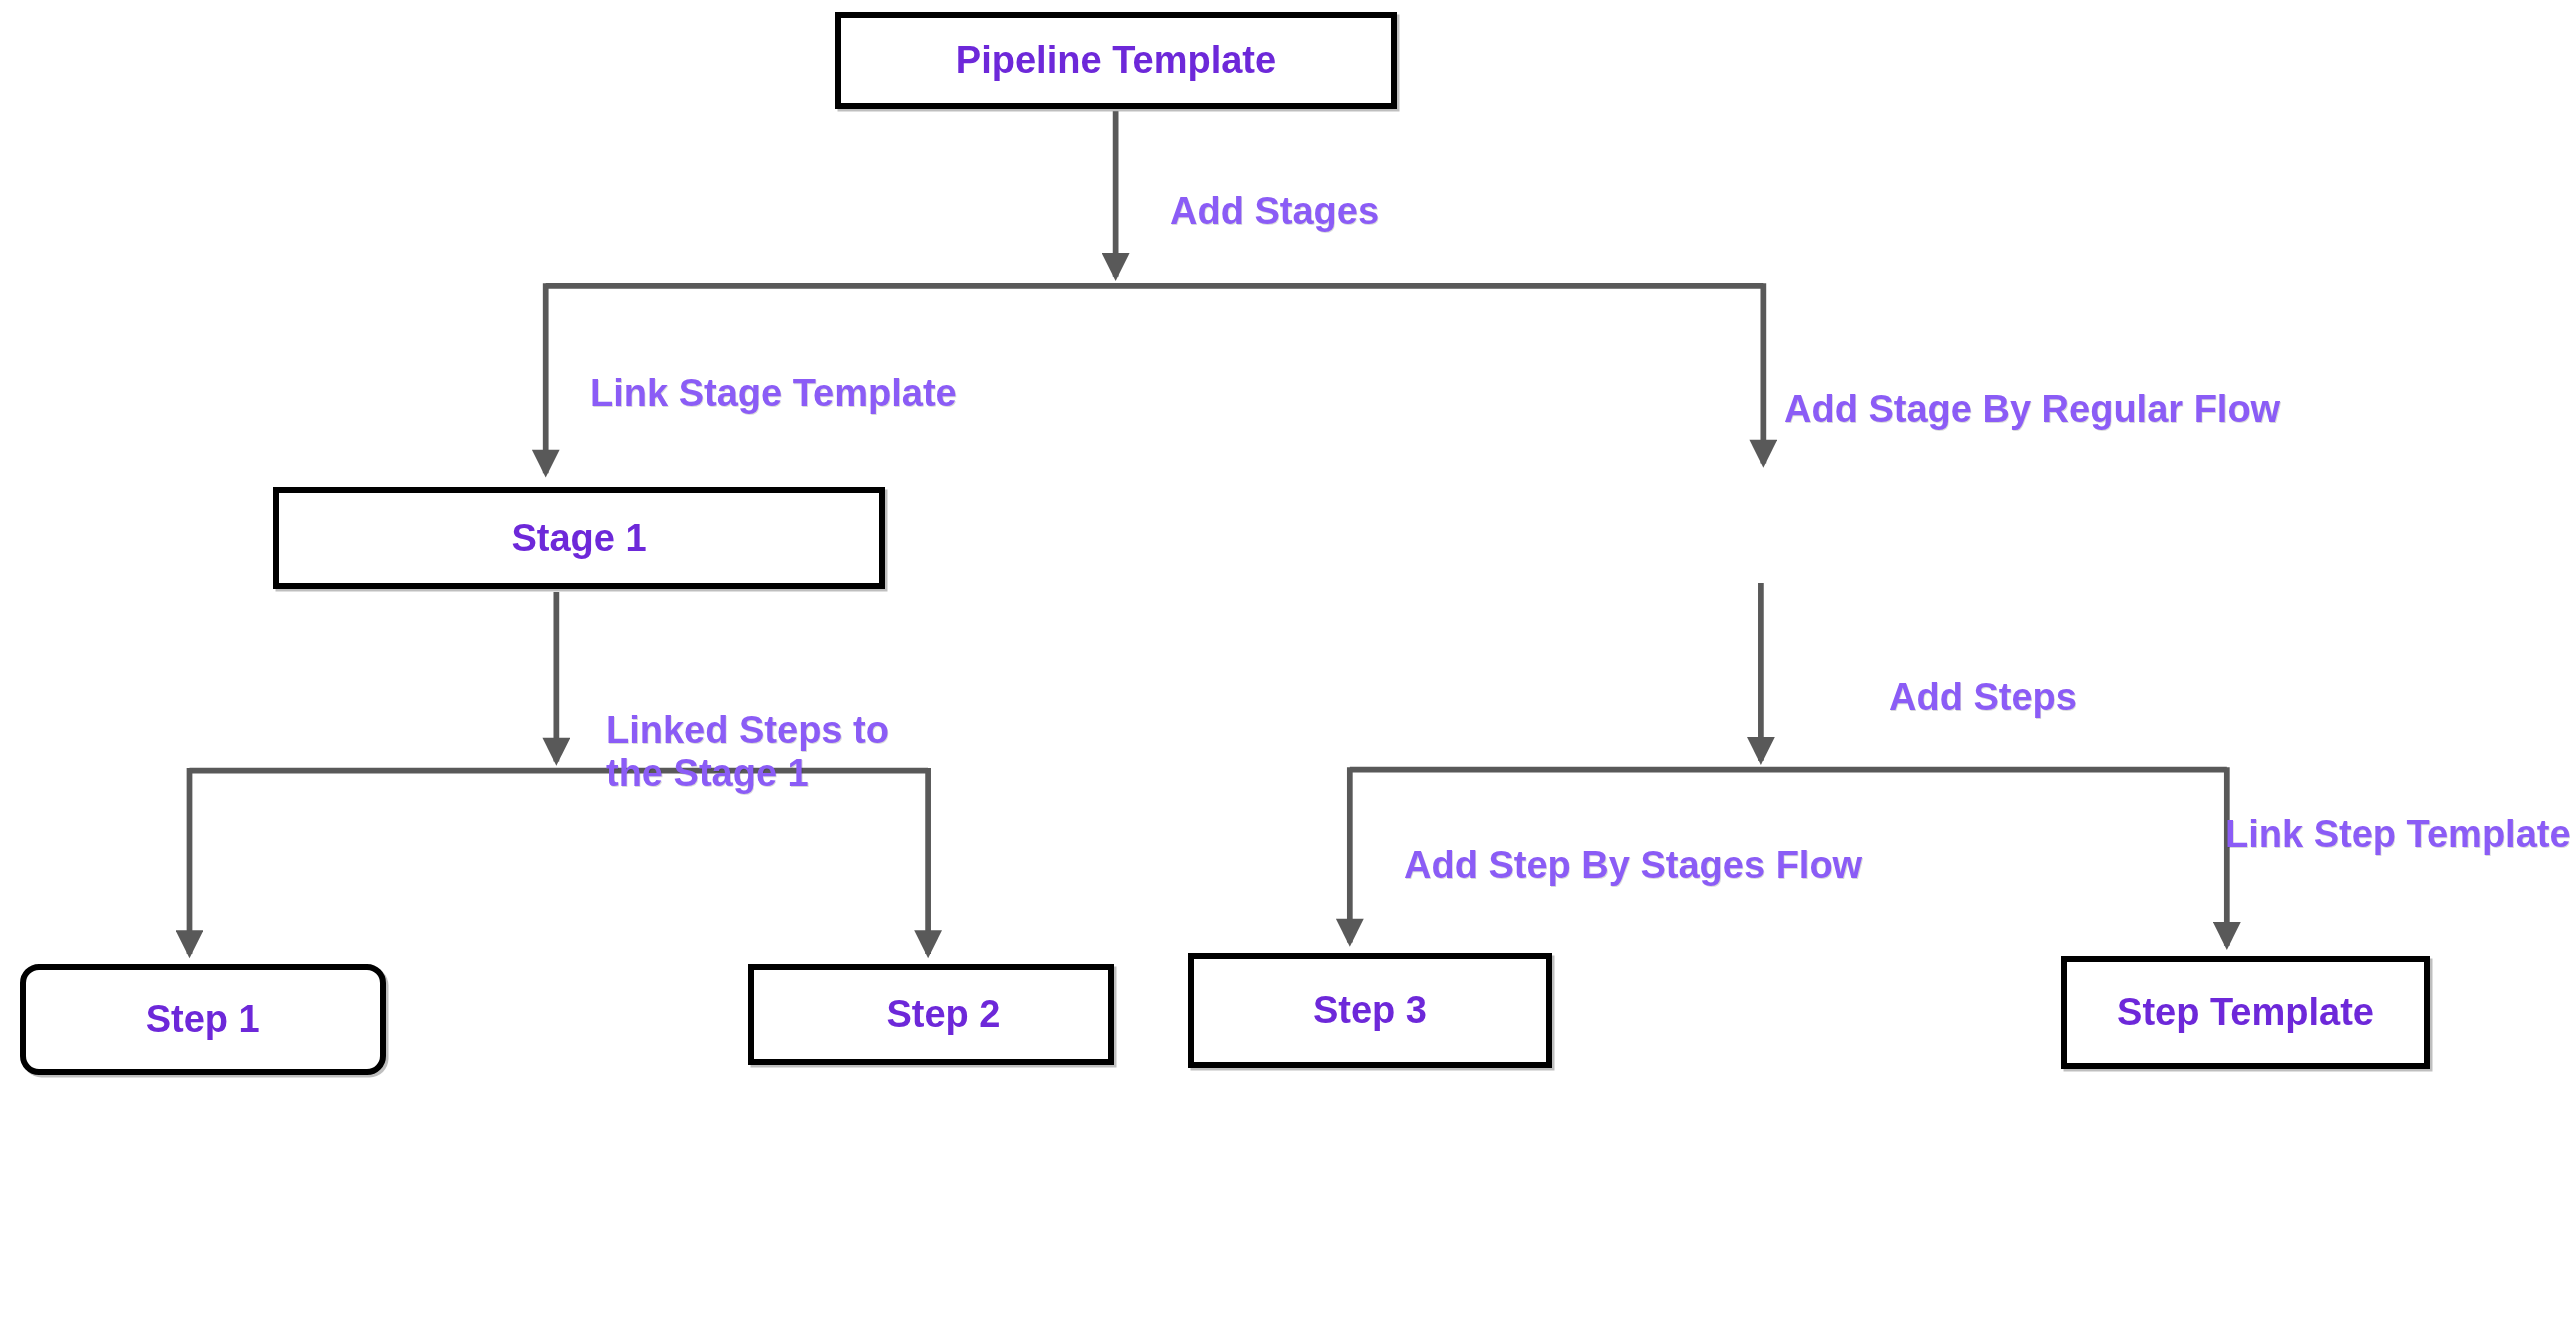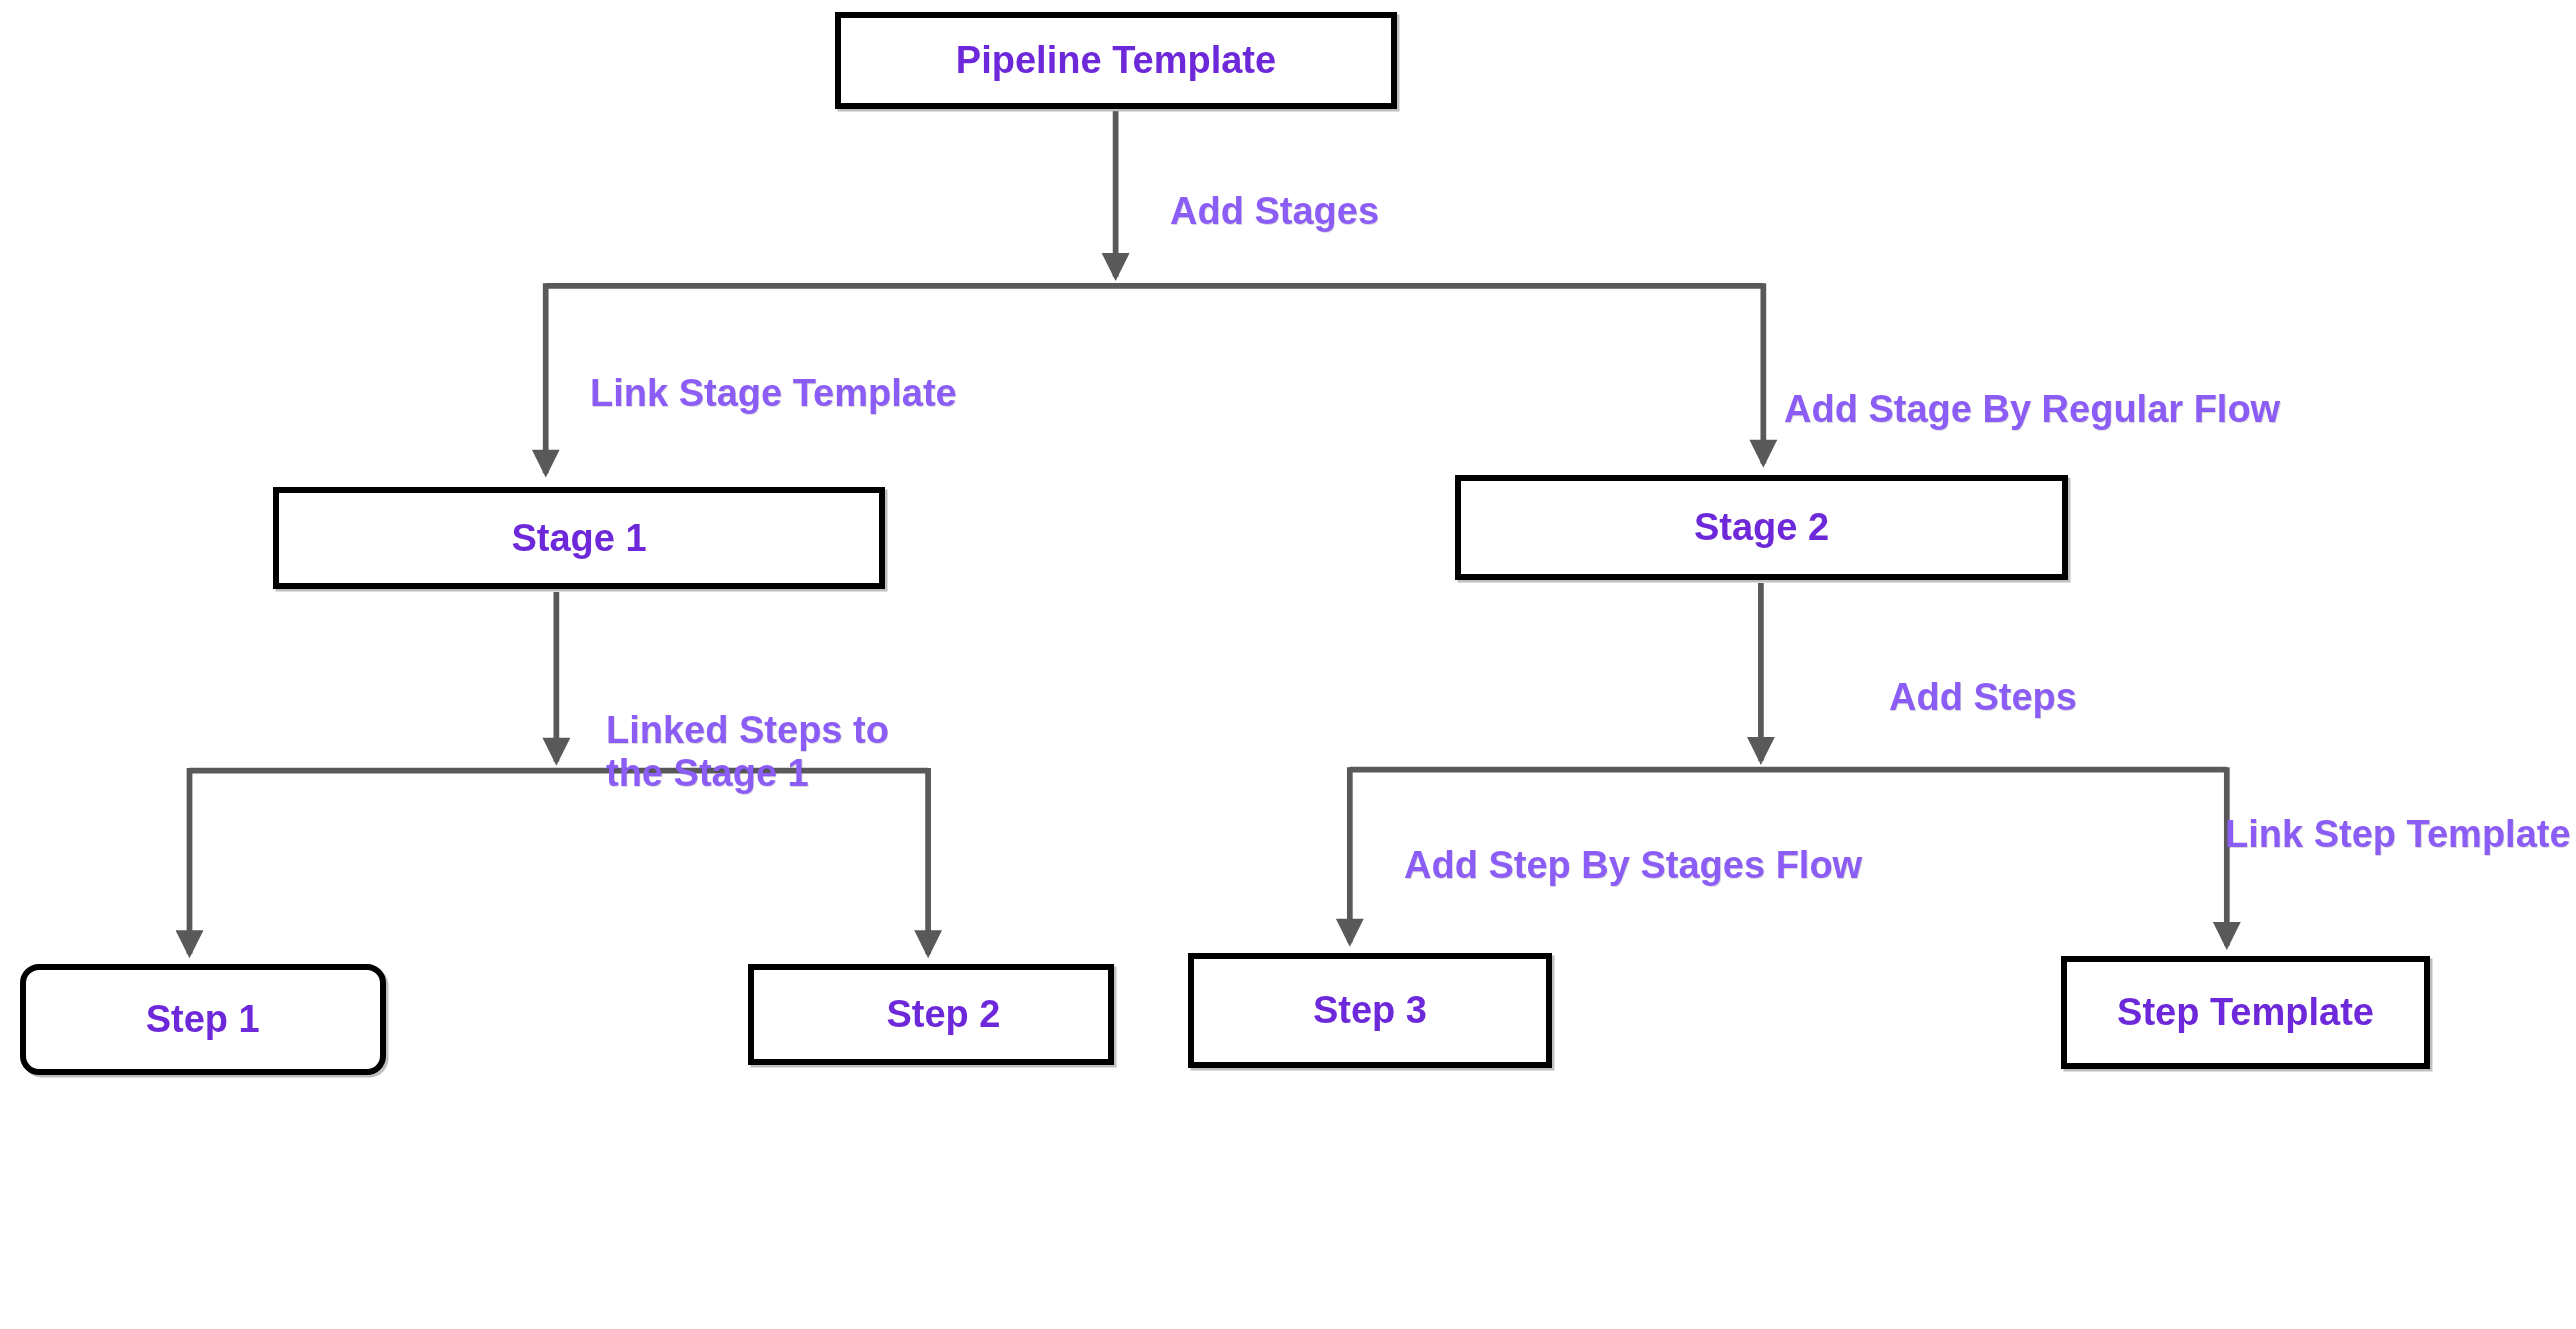--- a/index.html
+++ b/index.html
@@ -79,23 +79,20 @@
   </svg>
 
   <div class="node" style="left:835px; top:11.5px; width:562px; height:97px;">
     <span class="label">Pipeline Template</span>
   </div>
 
   <div class="node" style="left:273px; top:487px; width:612px; height:102px;">
     <span class="label">Stage 1</span>
   </div>
 
-  <div class="node" style="left:1455px; top:475px; width:613px; height:105px;">
-    <span class="label">Stage 2</span>
-  </div>
 
   <div class="node" style="left:19.7px; top:964px; width:366px; height:111px;border-radius:19px;">
     <span class="label">Step 1</span>
   </div>
 
   <div class="node" style="left:748px; top:964px; width:366px; height:101px;padding-left:25px;">
     <span class="label">Step 2</span>
   </div>
 
   <div class="node" style="left:1188px; top:953px; width:364px; height:115px;">

